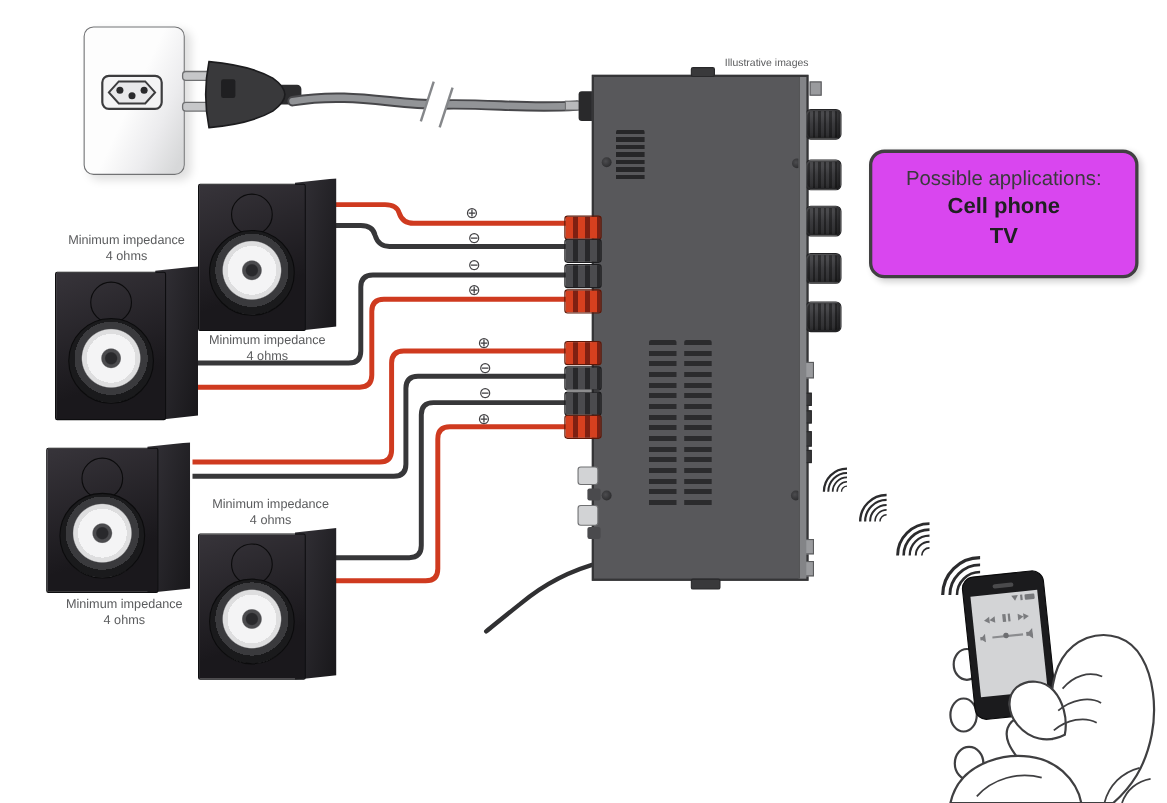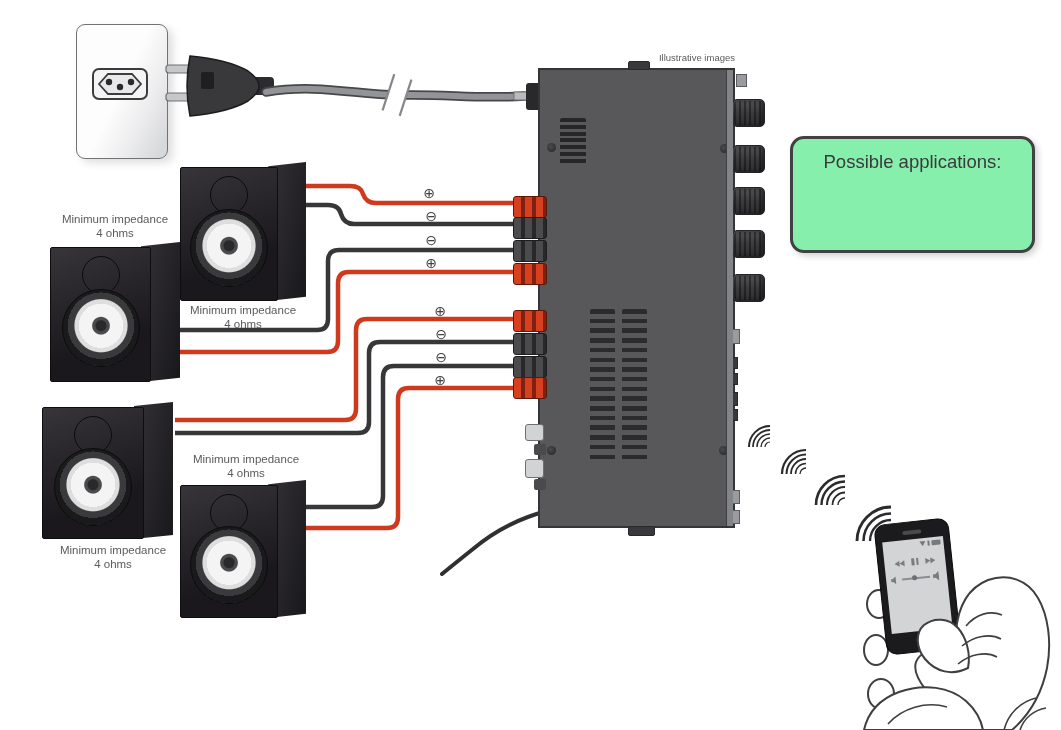--- a/index.html
+++ b/index.html
@@ -54,21 +54,21 @@
       border:1px solid #0b0b0c;
       background:radial-gradient(circle at 50% 47%,#29292c 0 9%,#4b4b4e 11% 15%,#f4f4f5 17% 40%,#dededf 40% 47%,#3a3a3d 49% 60%,#1a1a1c 60% 72%,#9a9b9d 74% 83%,#313134 85%);}
   .imp-label{position:absolute;width:150px;text-align:center;font-size:11.5px;line-height:13.5px;
       color:#5a5b5d;z-index:5;}
 
   
   .pol{position:absolute;width:16px;height:16px;text-align:center;font-size:14px;line-height:16px;
       color:#414043;z-index:6;}
 
   
-  .appbox{left:790px;top:136px;width:245px;height:117px;background:#86efac;border:3px solid #414042;
+  .appbox{left:790px;top:136px;width:245px;height:117px;background:#d946ef;border:3px solid #414042;
       border-radius:14px;box-sizing:border-box;text-align:center;padding-top:9px;z-index:5;
       box-shadow:3px 3px 6px rgba(0,0,0,.18);}
   .appbox .title{font-size:18.5px;color:#3a3a3c;line-height:27px;}
   .appbox .item{font-size:20px;font-weight:bold;color:#202022;line-height:27px;}
 
   
   .phone{left:880px;top:521px;width:75px;height:131px;transform:rotate(-6deg);z-index:9;
       background:#1b1b1d;border:1.5px solid #0a0a0b;border-radius:11px;box-sizing:border-box;}
   .phone-screen{position:absolute;left:6px;top:17px;width:61px;height:92px;background:#d3d4d6;}
   .earpiece{position:absolute;left:27px;top:8px;width:19px;height:4px;border-radius:2px;background:#4a4a4c;}
@@ -239,20 +239,22 @@
   <span class="pol" style="left:423px;top:208px">⊖</span>
   <span class="pol" style="left:423px;top:232px">⊖</span>
   <span class="pol" style="left:423px;top:255px">⊕</span>
   <span class="pol" style="left:432px;top:303px">⊕</span>
   <span class="pol" style="left:433px;top:326px">⊖</span>
   <span class="pol" style="left:433px;top:349px">⊖</span>
   <span class="pol" style="left:432px;top:372px">⊕</span>
 
   <div class="abs appbox">
     <div class="title">Possible applications:</div>
+    <div class="item">Cell phone</div>
+    <div class="item">TV</div>
   </div>
 
   <svg width="1061" height="730" style="z-index:6">
     <g stroke="#2b2b2d" fill="none">
       <g>
         <path d="M765,447 A5,5 0 0 1 770,442" stroke-width="1.2"></path>
         <path d="M761,447 A9,9 0 0 1 770,438" stroke-width="1.4"></path>
         <path d="M757,447 A13,13 0 0 1 770,434" stroke-width="1.6"></path>
         <path d="M753,447 A17,17 0 0 1 770,430" stroke-width="1.8"></path>
         <path d="M749,447 A21,21 0 0 1 770,426" stroke-width="2"></path>

